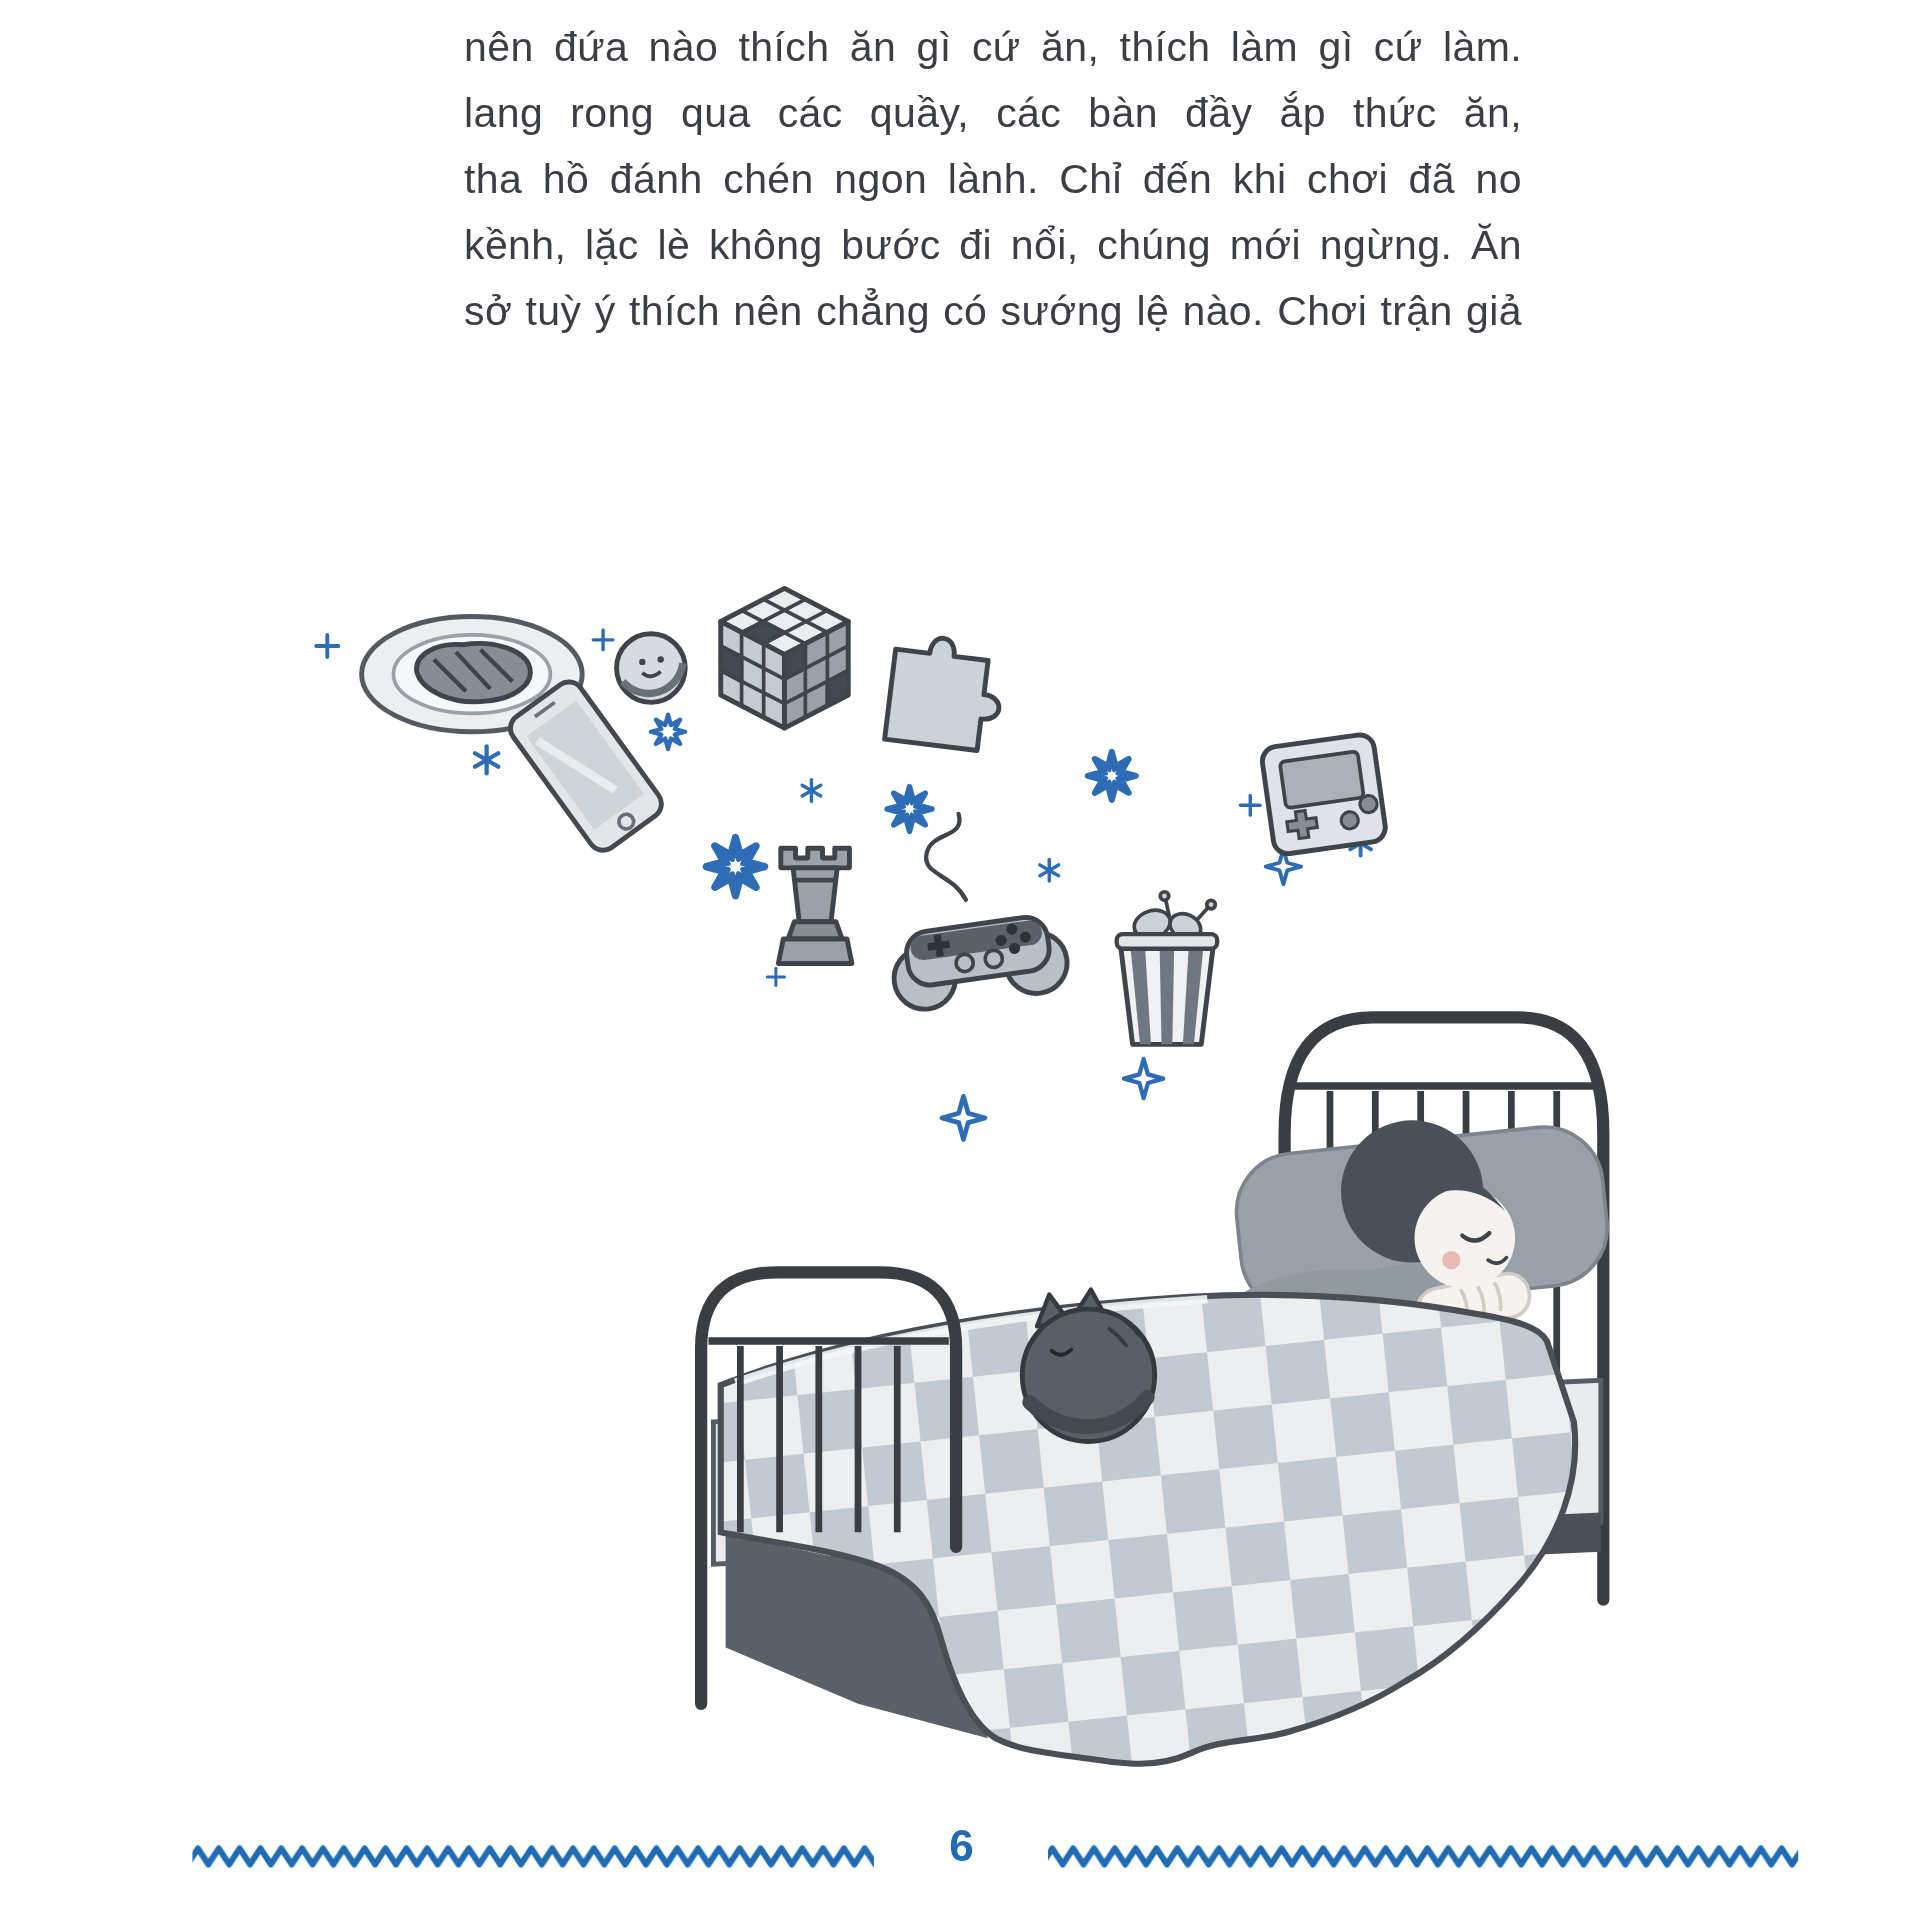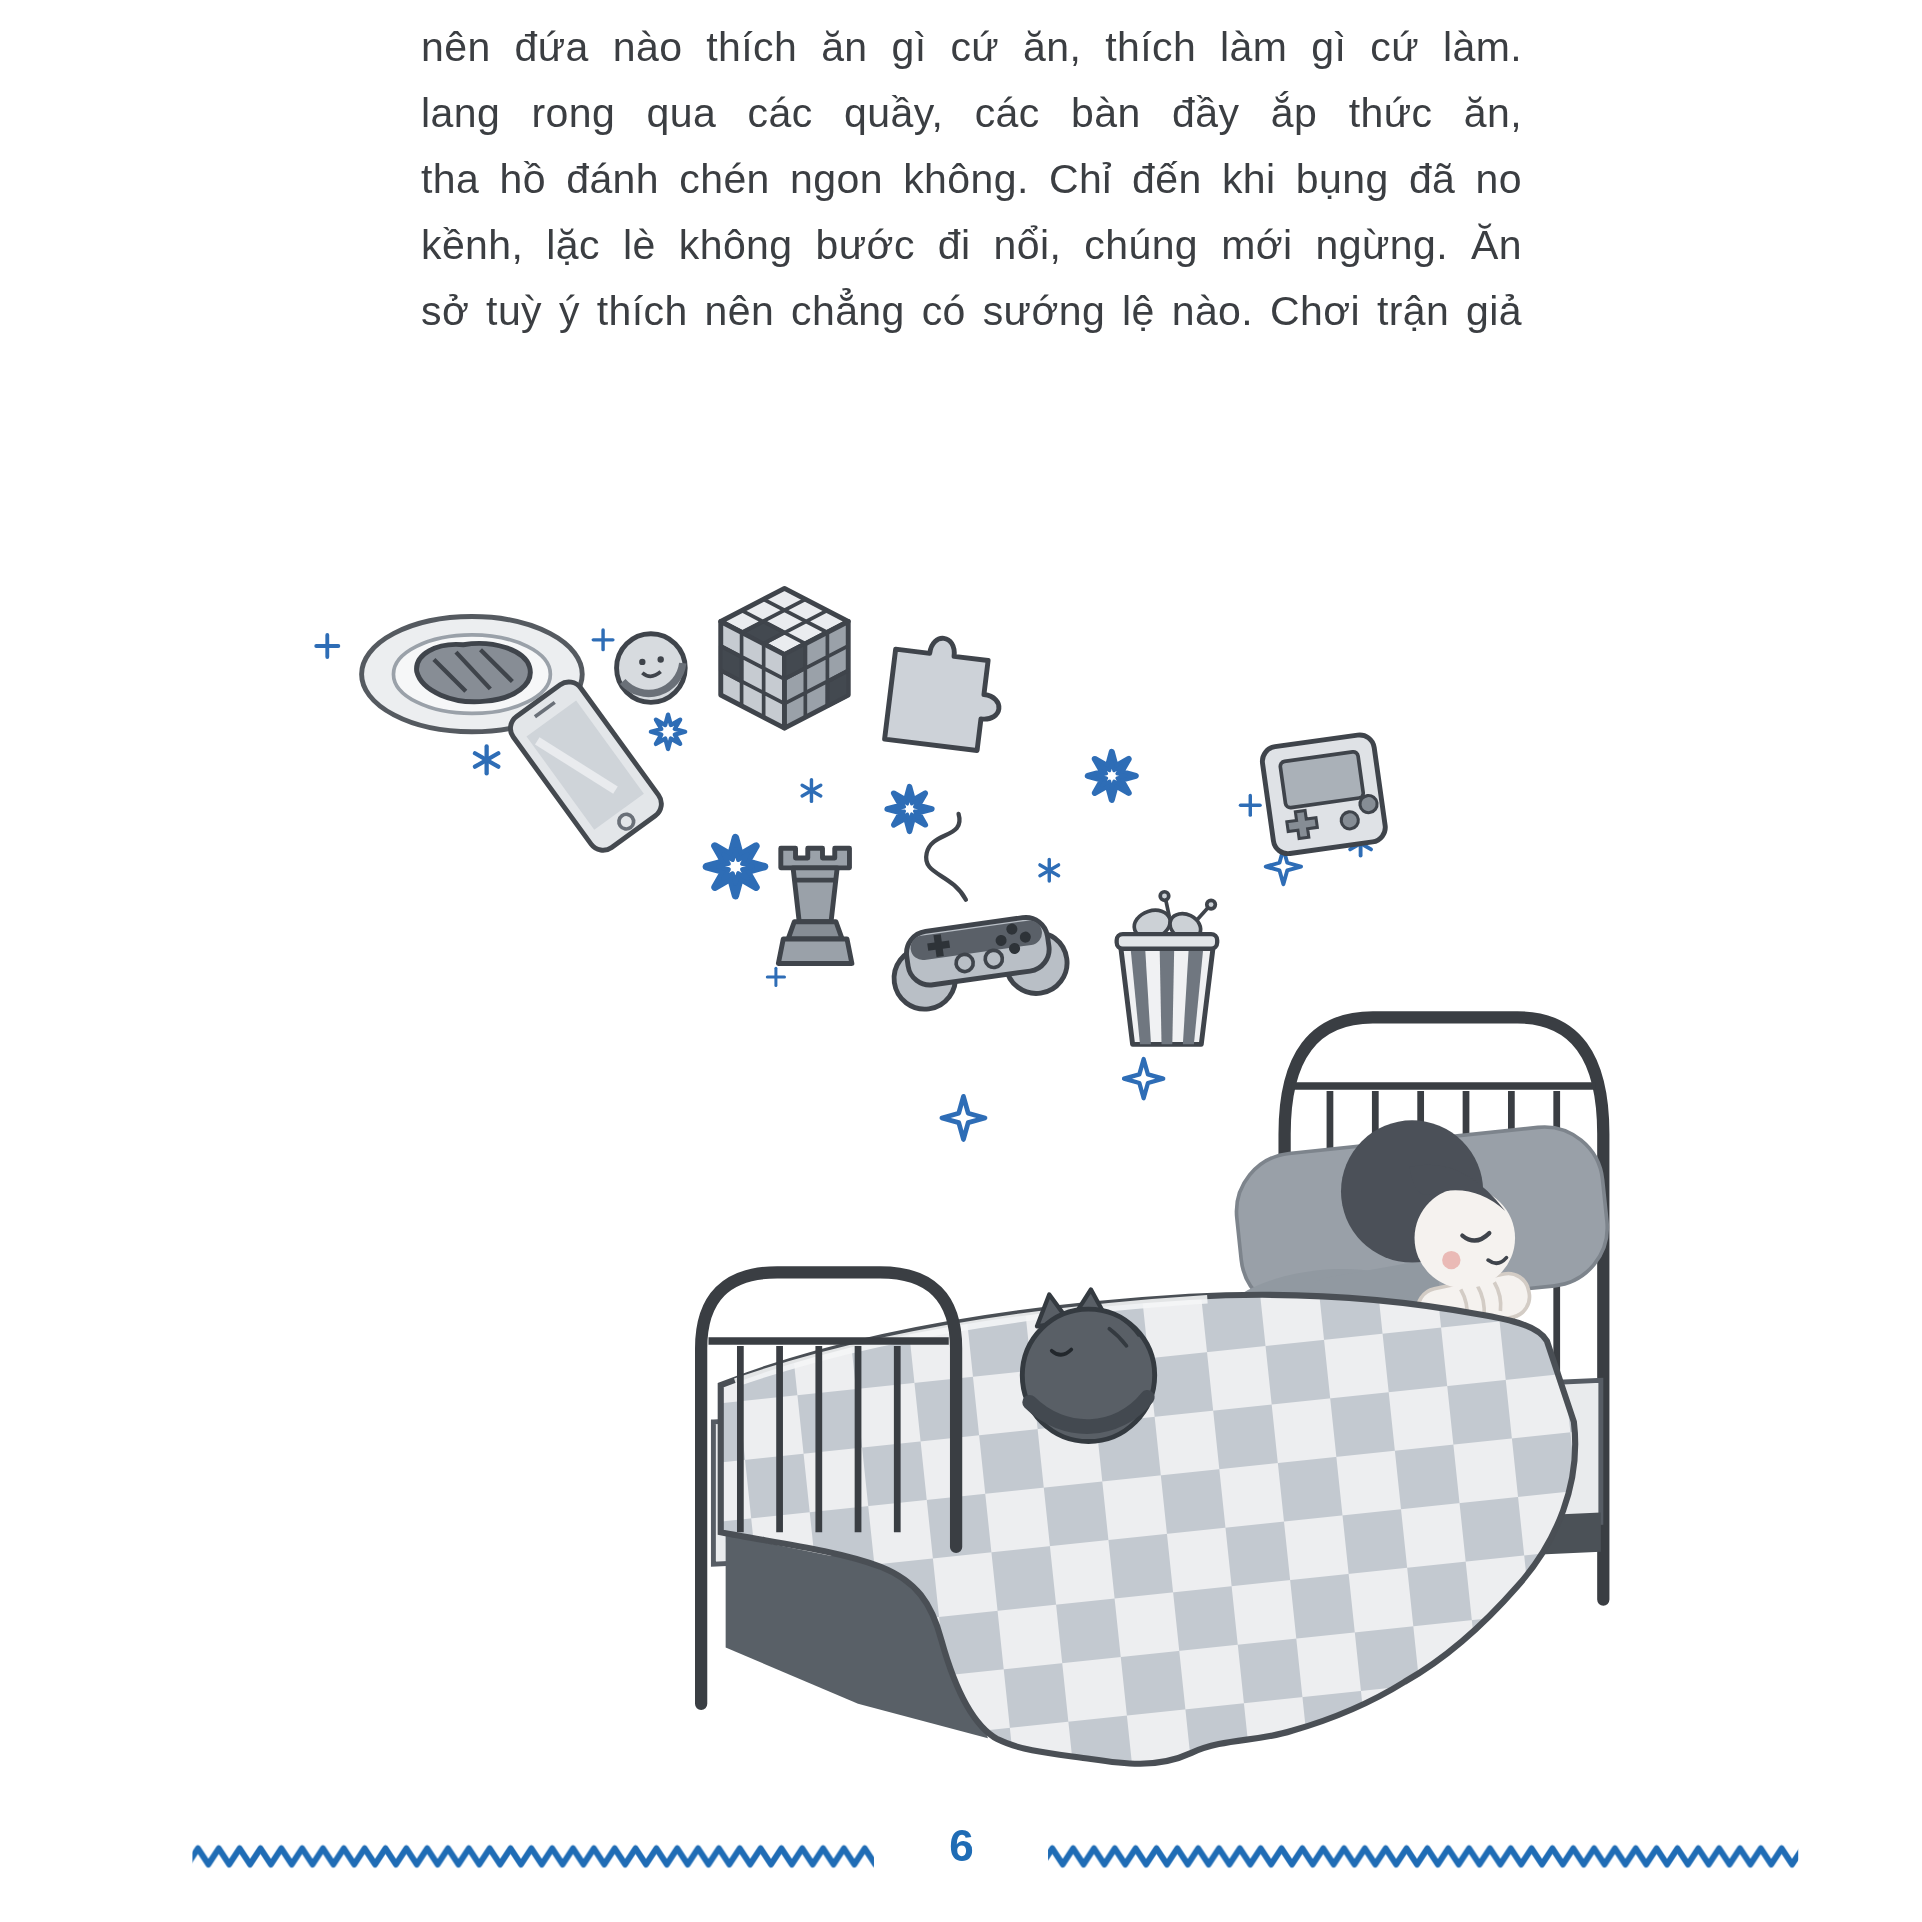--- a/index.html
+++ b/index.html
@@ -17,20 +17,21 @@
   }
   .story .line{
     font-size:41px;
     line-height:66px;
     height:66px;
     text-align:justify;
     text-align-last:justify;
     text-justify:inter-word;
     white-space:normal;
     letter-spacing:0.4px;
+    margin-left:43px;
   }
   .illustration-svg{
     position:absolute; left:0; top:0;
     width:1922px; height:1922px;
   }
   .page-number{
     position:absolute;
     left:931px; top:1821px; width:61px;
     text-align:center;
     font-size:44px;
@@ -39,21 +40,21 @@
   }
 </style>
 </head>
 <body>
 
 <div class="page">
 
   <div class="story">
     <div class="line">nên đứa nào thích ăn gì cứ ăn, thích làm gì cứ làm.</div>
     <div class="line">lang rong qua các quầy, các bàn đầy ắp thức ăn,</div>
-    <div class="line">tha hồ đánh chén ngon không. Chỉ đến khi bụng đã no</div>
+    <div class="line">tha hồ đánh chén ngon lành. Chỉ đến khi chơi đã no</div>
     <div class="line">kềnh, lặc lè không bước đi nổi, chúng mới ngừng. Ăn</div>
     <div class="line">sở tuỳ ý thích nên chẳng có sướng lệ nào. Chơi trận giả</div>
   </div>
 
   <svg class="illustration-svg" viewBox="0 0 1568 1568" xmlns="http://www.w3.org/2000/svg">
     <defs>
       <pattern id="checkerPat" width="96" height="96" patternUnits="userSpaceOnUse" patternTransform="rotate(-6)">
         <rect width="96" height="96" fill="#edeef0"></rect>
         <rect x="0" y="0" width="48" height="48" fill="#c3c9d0"></rect>
         <rect x="48" y="48" width="48" height="48" fill="#c3c9d0"></rect>

